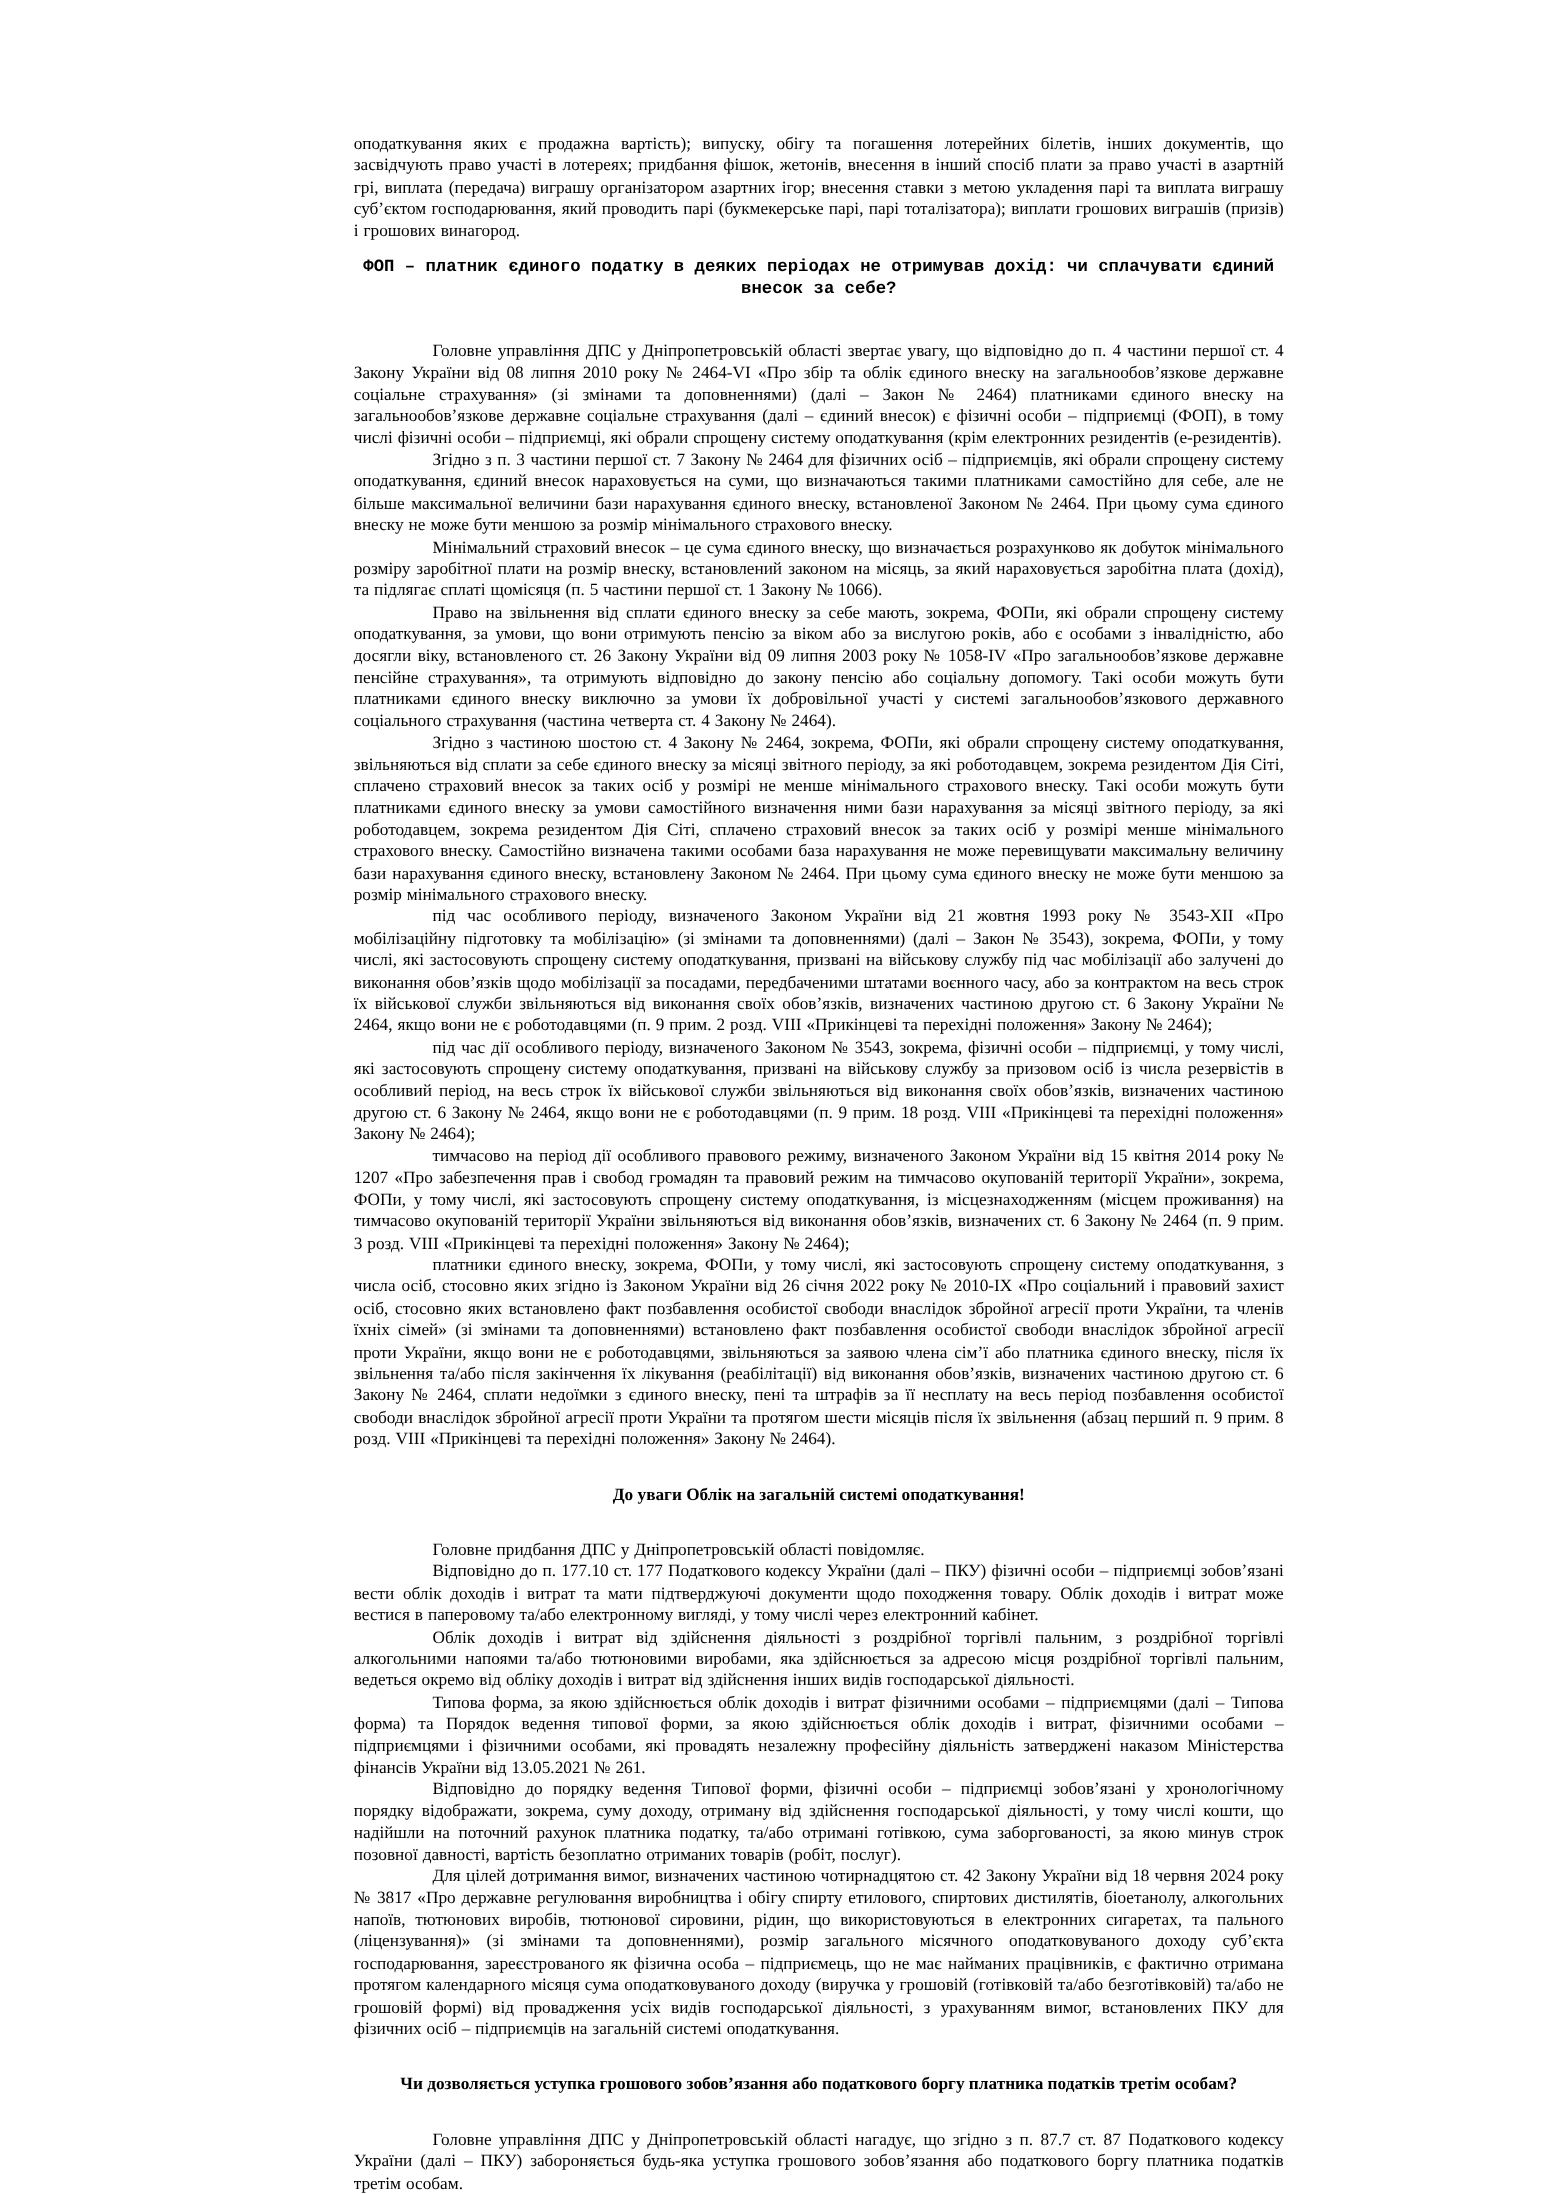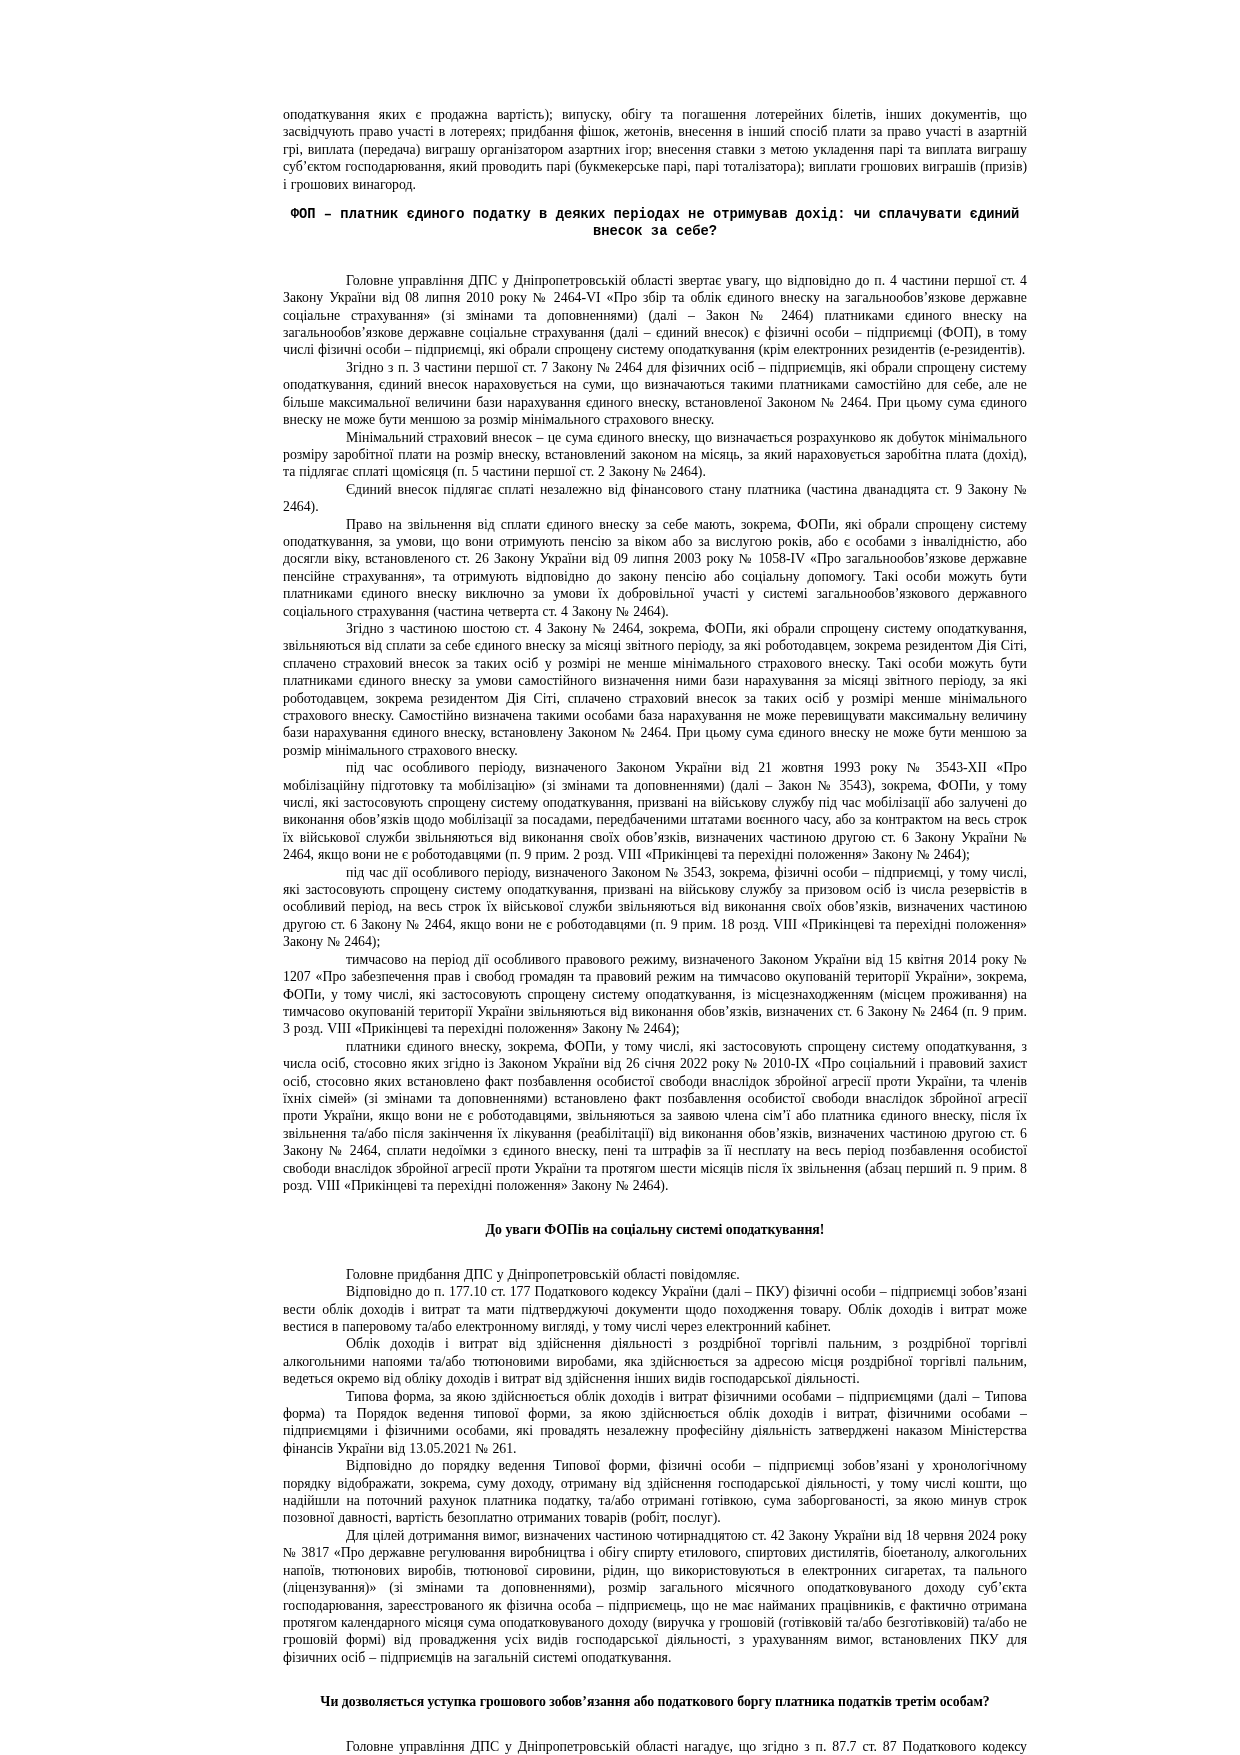--- a/index.html
+++ b/index.html
@@ -36,30 +36,29 @@
 </head>
 <body>
 
 <main class="page">
 
   <p class="para no-indent">оподаткування яких є продажна вартість); випуску, обігу та погашення лотерейних білетів, інших документів, що засвідчують право участі в лотереях; придбання фішок, жетонів, внесення в інший спосіб плати за право участі в азартній грі, виплата (передача) виграшу організатором азартних ігор; внесення ставки з метою укладення парі та виплата виграшу суб’єктом господарювання, який проводить парі (букмекерське парі, парі тоталізатора); виплати грошових виграшів (призів) і грошових винагород.</p>
 
   <h2 class="heading first">ФОП – платник єдиного податку в деяких періодах не отримував дохід: чи сплачувати єдиний внесок за себе?</h2>
   <p class="para">Головне управління ДПС у Дніпропетровській області звертає увагу, що відповідно до п. 4 частини першої ст. 4 Закону України від 08 липня 2010 року № 2464-VI «Про збір та облік єдиного внеску на загальнообов’язкове державне соціальне страхування» (зі змінами та доповненнями) (далі – Закон № 2464) платниками єдиного внеску на загальнообов’язкове державне соціальне страхування (далі – єдиний внесок) є фізичні особи – підприємці (ФОП), в тому числі фізичні особи – підприємці, які обрали спрощену систему оподаткування (крім електронних резидентів (е-резидентів).</p>
   <p class="para">Згідно з п. 3 частини першої ст. 7 Закону № 2464 для фізичних осіб – підприємців, які обрали спрощену систему оподаткування, єдиний внесок нараховується на суми, що визначаються такими платниками самостійно для себе, але не більше максимальної величини бази нарахування єдиного внеску, встановленої Законом № 2464. При цьому сума єдиного внеску не може бути меншою за розмір мінімального страхового внеску.</p>
-  <p class="para">Мінімальний страховий внесок – це сума єдиного внеску, що визначається розрахунково як добуток мінімального розміру заробітної плати на розмір внеску, встановлений законом на місяць, за який нараховується заробітна плата (дохід), та підлягає сплаті щомісяця (п. 5 частини першої ст. 2 Закону № 2464).</p>
-  <p class="para">Єдиний внесок підлягає сплаті незалежно від фінансового стану платника (частина дванадцята ст. 9 Закону № 2464).</p>
+  <p class="para">Мінімальний страховий внесок – це сума єдиного внеску, що визначається розрахунково як добуток мінімального розміру заробітної плати на розмір внеску, встановлений законом на місяць, за який нараховується заробітна плата (дохід), та підлягає сплаті щомісяця (п. 5 частини першої ст. 1 Закону № 1066).</p>
   <p class="para">Право на звільнення від сплати єдиного внеску за себе мають, зокрема, ФОПи, які обрали спрощену систему оподаткування, за умови, що вони отримують пенсію за віком або за вислугою років, або є особами з інвалідністю, або досягли віку, встановленого ст. 26 Закону України від 09 липня 2003 року № 1058-IV «Про загальнообов’язкове державне пенсійне страхування», та отримують відповідно до закону пенсію або соціальну допомогу. Такі особи можуть бути платниками єдиного внеску виключно за умови їх добровільної участі у системі загальнообов’язкового державного соціального страхування (частина четверта ст. 4 Закону № 2464).</p>
   <p class="para">Згідно з частиною шостою ст. 4 Закону № 2464, зокрема, ФОПи, які обрали спрощену систему оподаткування, звільняються від сплати за себе єдиного внеску за місяці звітного періоду, за які роботодавцем, зокрема резидентом Дія Сіті, сплачено страховий внесок за таких осіб у розмірі не менше мінімального страхового внеску. Такі особи можуть бути платниками єдиного внеску за умови самостійного визначення ними бази нарахування за місяці звітного періоду, за які роботодавцем, зокрема резидентом Дія Сіті, сплачено страховий внесок за таких осіб у розмірі менше мінімального страхового внеску. Самостійно визначена такими особами база нарахування не може перевищувати максимальну величину бази нарахування єдиного внеску, встановлену Законом № 2464. При цьому сума єдиного внеску не може бути меншою за розмір мінімального страхового внеску.</p>
   <p class="para">під час особливого періоду, визначеного Законом України від 21 жовтня 1993 року № 3543-XII «Про мобілізаційну підготовку та мобілізацію» (зі змінами та доповненнями) (далі – Закон № 3543), зокрема, ФОПи, у тому числі, які застосовують спрощену систему оподаткування, призвані на військову службу під час мобілізації або залучені до виконання обов’язків щодо мобілізації за посадами, передбаченими штатами воєнного часу, або за контрактом на весь строк їх військової служби звільняються від виконання своїх обов’язків, визначених частиною другою ст. 6 Закону України № 2464, якщо вони не є роботодавцями (п. 9 прим. 2 розд. VIII «Прикінцеві та перехідні положення» Закону № 2464);</p>
   <p class="para">під час дії особливого періоду, визначеного Законом № 3543, зокрема, фізичні особи – підприємці, у тому числі, які застосовують спрощену систему оподаткування, призвані на військову службу за призовом осіб із числа резервістів в особливий період, на весь строк їх військової служби звільняються від виконання своїх обов’язків, визначених частиною другою ст. 6 Закону № 2464, якщо вони не є роботодавцями (п. 9 прим. 18 розд. VIII «Прикінцеві та перехідні положення» Закону № 2464);</p>
   <p class="para">тимчасово на період дії особливого правового режиму, визначеного Законом України від 15 квітня 2014 року № 1207 «Про забезпечення прав і свобод громадян та правовий режим на тимчасово окупованій території України», зокрема, ФОПи, у тому числі, які застосовують спрощену систему оподаткування, із місцезнаходженням (місцем проживання) на тимчасово окупованій території України звільняються від виконання обов’язків, визначених ст. 6 Закону № 2464 (п. 9 прим. 3 розд. VIII «Прикінцеві та перехідні положення» Закону № 2464);</p>
   <p class="para">платники єдиного внеску, зокрема, ФОПи, у тому числі, які застосовують спрощену систему оподаткування, з числа осіб, стосовно яких згідно із Законом України від 26 січня 2022 року № 2010-IX «Про соціальний і правовий захист осіб, стосовно яких встановлено факт позбавлення особистої свободи внаслідок збройної агресії проти України, та членів їхніх сімей» (зі змінами та доповненнями) встановлено факт позбавлення особистої свободи внаслідок збройної агресії проти України, якщо вони не є роботодавцями, звільняються за заявою члена сім’ї або платника єдиного внеску, після їх звільнення та/або після закінчення їх лікування (реабілітації) від виконання обов’язків, визначених частиною другою ст. 6 Закону № 2464, сплати недоїмки з єдиного внеску, пені та штрафів за її несплату на весь період позбавлення особистої свободи внаслідок збройної агресії проти України та протягом шести місяців після їх звільнення (абзац перший п. 9 прим. 8 розд. VIII «Прикінцеві та перехідні положення» Закону № 2464).</p>
 
-  <h2 class="heading">До уваги ФОПів на соціальну системі оподаткування!</h2>
+  <h2 class="heading">До уваги Облік на загальній системі оподаткування!</h2>
   <p class="para">Головне придбання ДПС у Дніпропетровській області повідомляє.</p>
   <p class="para">Відповідно до п. 177.10 ст. 177 Податкового кодексу України (далі – ПКУ) фізичні особи – підприємці зобов’язані вести облік доходів і витрат та мати підтверджуючі документи щодо походження товару. Облік доходів і витрат може вестися в паперовому та/або електронному вигляді, у тому числі через електронний кабінет.</p>
   <p class="para">Облік доходів і витрат від здійснення діяльності з роздрібної торгівлі пальним, з роздрібної торгівлі алкогольними напоями та/або тютюновими виробами, яка здійснюється за адресою місця роздрібної торгівлі пальним, ведеться окремо від обліку доходів і витрат від здійснення інших видів господарської діяльності.</p>
   <p class="para">Типова форма, за якою здійснюється облік доходів і витрат фізичними особами – підприємцями (далі – Типова форма) та Порядок ведення типової форми, за якою здійснюється облік доходів і витрат, фізичними особами – підприємцями і фізичними особами, які провадять незалежну професійну діяльність затверджені наказом Міністерства фінансів України від 13.05.2021 № 261.</p>
   <p class="para">Відповідно до порядку ведення Типової форми, фізичні особи – підприємці зобов’язані у хронологічному порядку відображати, зокрема, суму доходу, отриману від здійснення господарської діяльності, у тому числі кошти, що надійшли на поточний рахунок платника податку, та/або отримані готівкою, сума заборгованості, за якою минув строк позовної давності, вартість безоплатно отриманих товарів (робіт, послуг).</p>
   <p class="para">Для цілей дотримання вимог, визначених частиною чотирнадцятою ст. 42 Закону України від 18 червня 2024 року № 3817 «Про державне регулювання виробництва і обігу спирту етилового, спиртових дистилятів, біоетанолу, алкогольних напоїв, тютюнових виробів, тютюнової сировини, рідин, що використовуються в електронних сигаретах, та пального (ліцензування)» (зі змінами та доповненнями), розмір загального місячного оподатковуваного доходу суб’єкта господарювання, зареєстрованого як фізична особа – підприємець, що не має найманих працівників, є фактично отримана протягом календарного місяця сума оподатковуваного доходу (виручка у грошовій (готівковій та/або безготівковій) та/або не грошовій формі) від провадження усіх видів господарської діяльності, з урахуванням вимог, встановлених ПКУ для фізичних осіб – підприємців на загальній системі оподаткування.</p>
 
   <h2 class="heading">Чи дозволяється уступка грошового зобов’язання або податкового боргу платника податків третім особам?</h2>
   <p class="para">Головне управління ДПС у Дніпропетровській області нагадує, що згідно з п. 87.7 ст. 87 Податкового кодексу України (далі – ПКУ) забороняється будь-яка уступка грошового зобов’язання або податкового боргу платника податків третім особам.</p>
   <p class="para">Положення п. 87.7 ст. 87 ПКУ не поширюються на випадки, коли гарантами повного та своєчасного погашення грошових зобов’язань платника податків є інші особи, якщо таке право передбачено ПКУ.</p>

